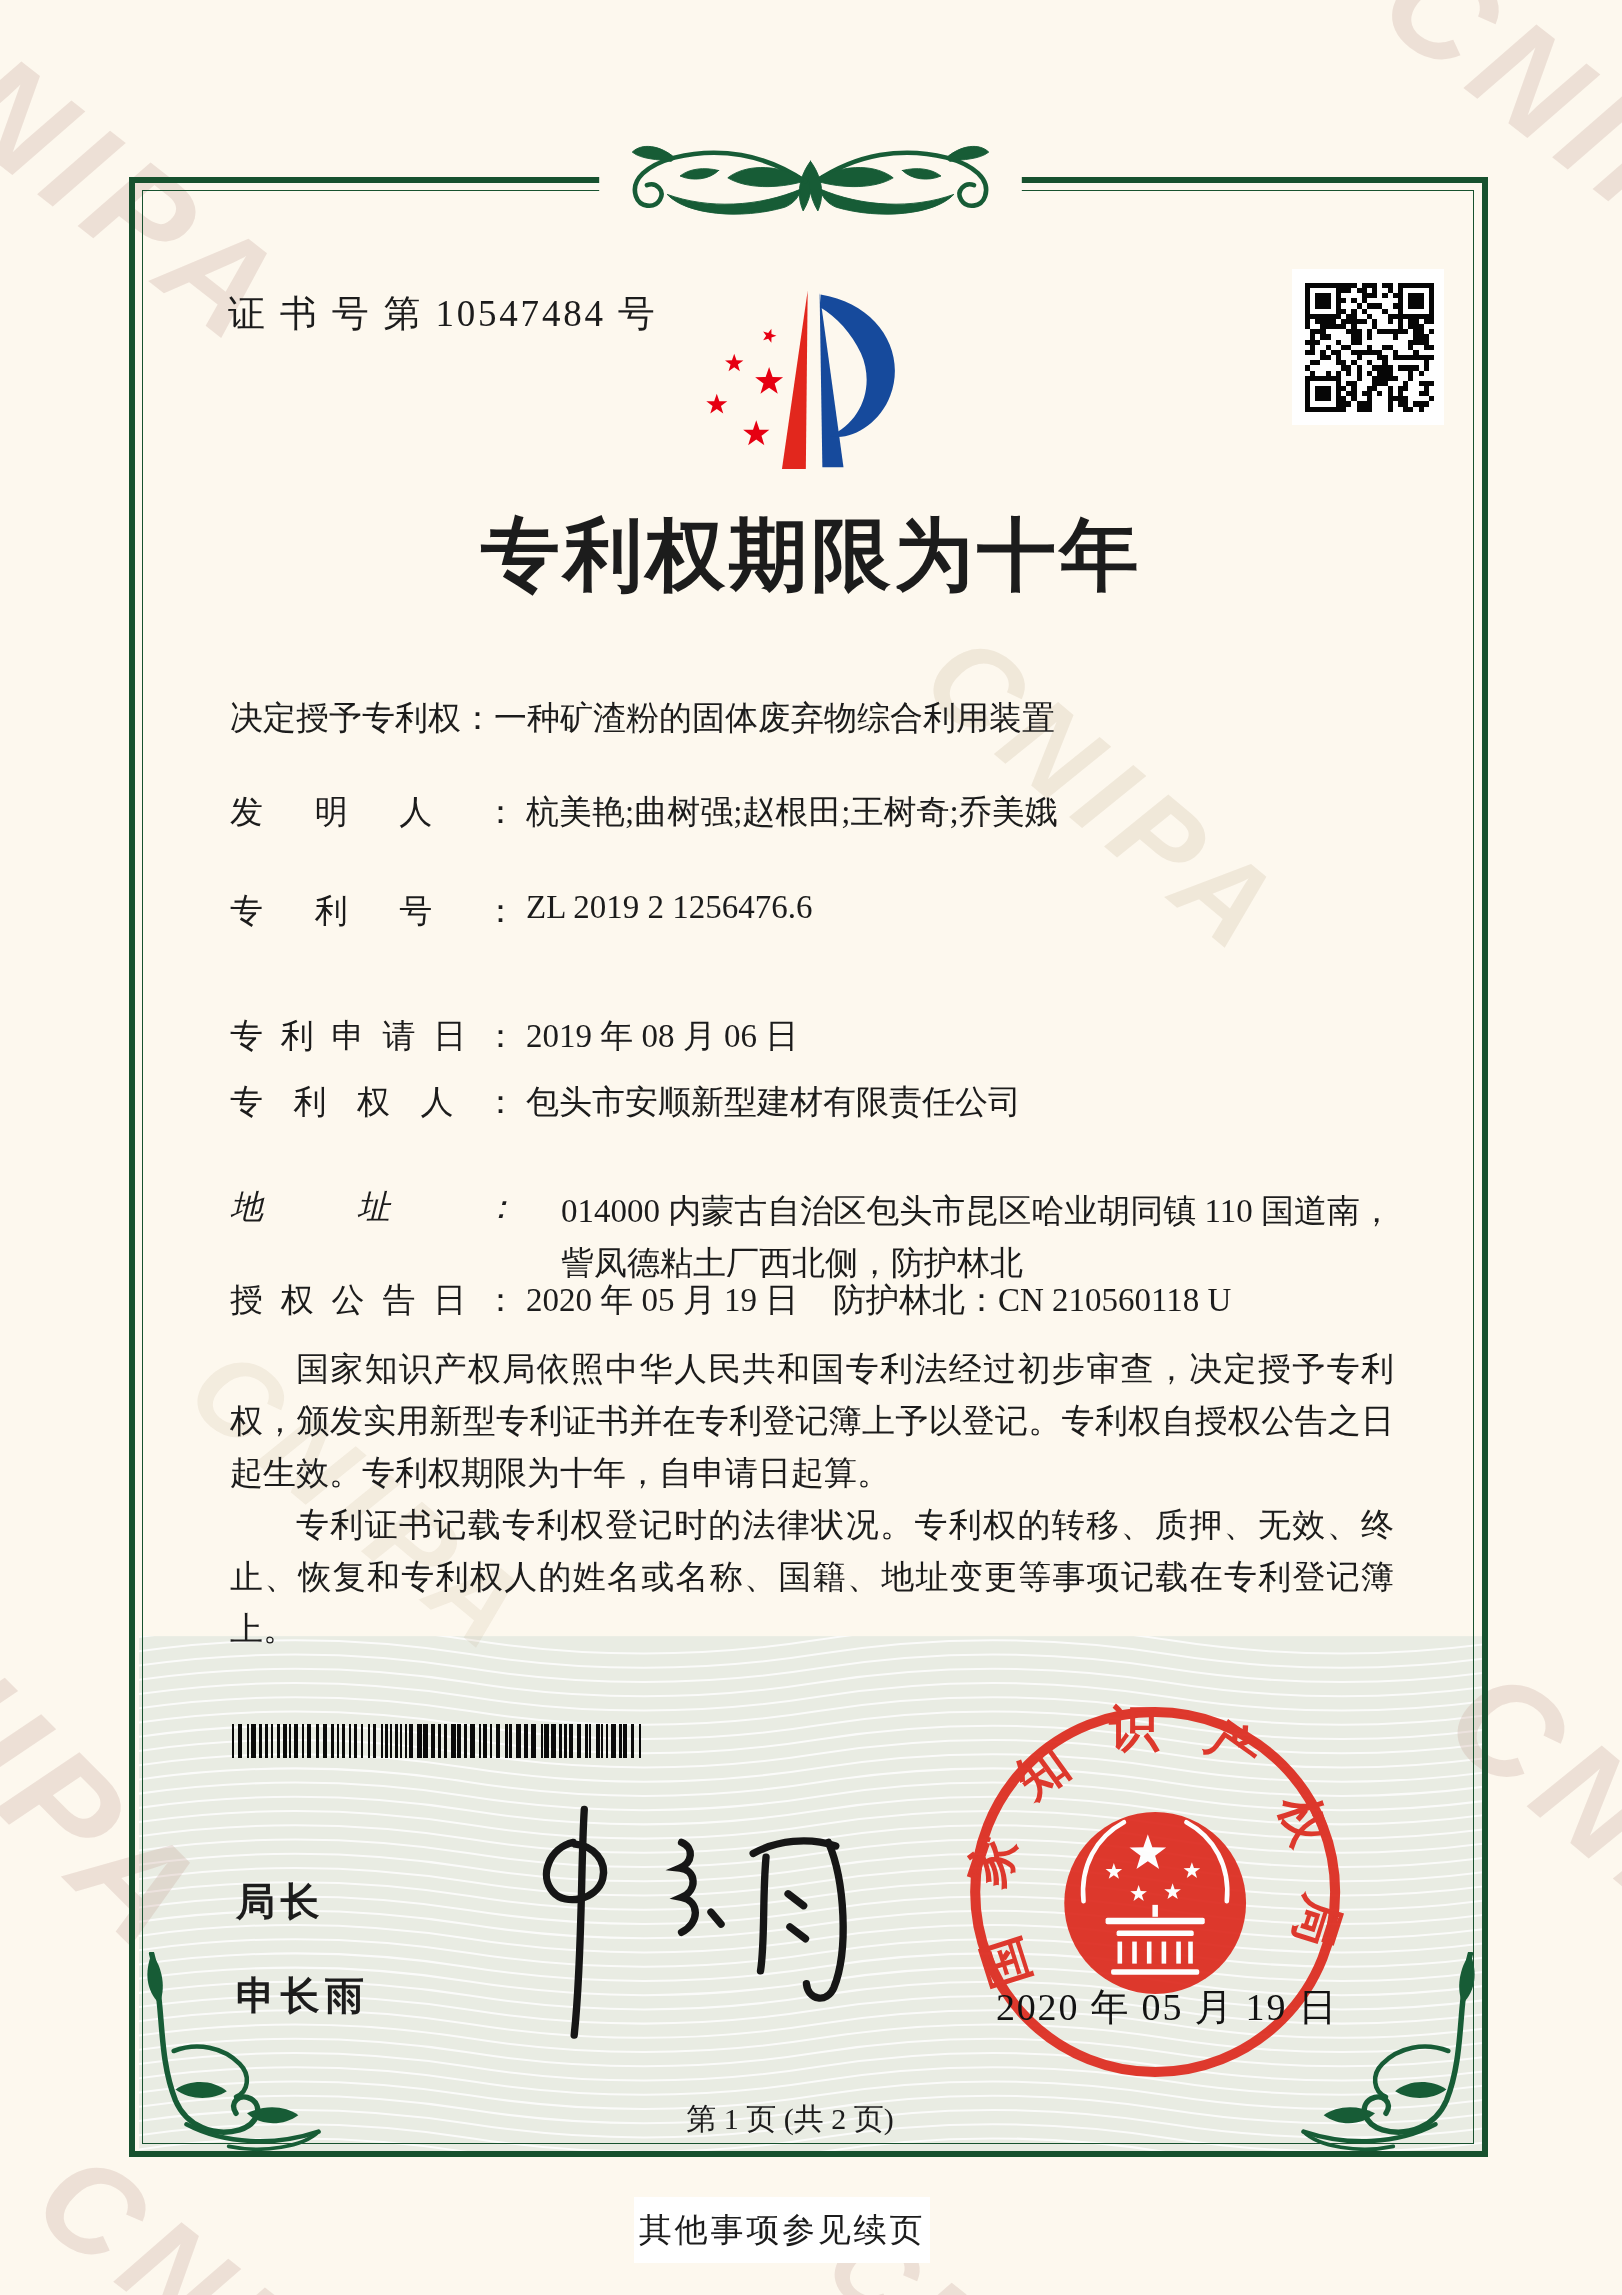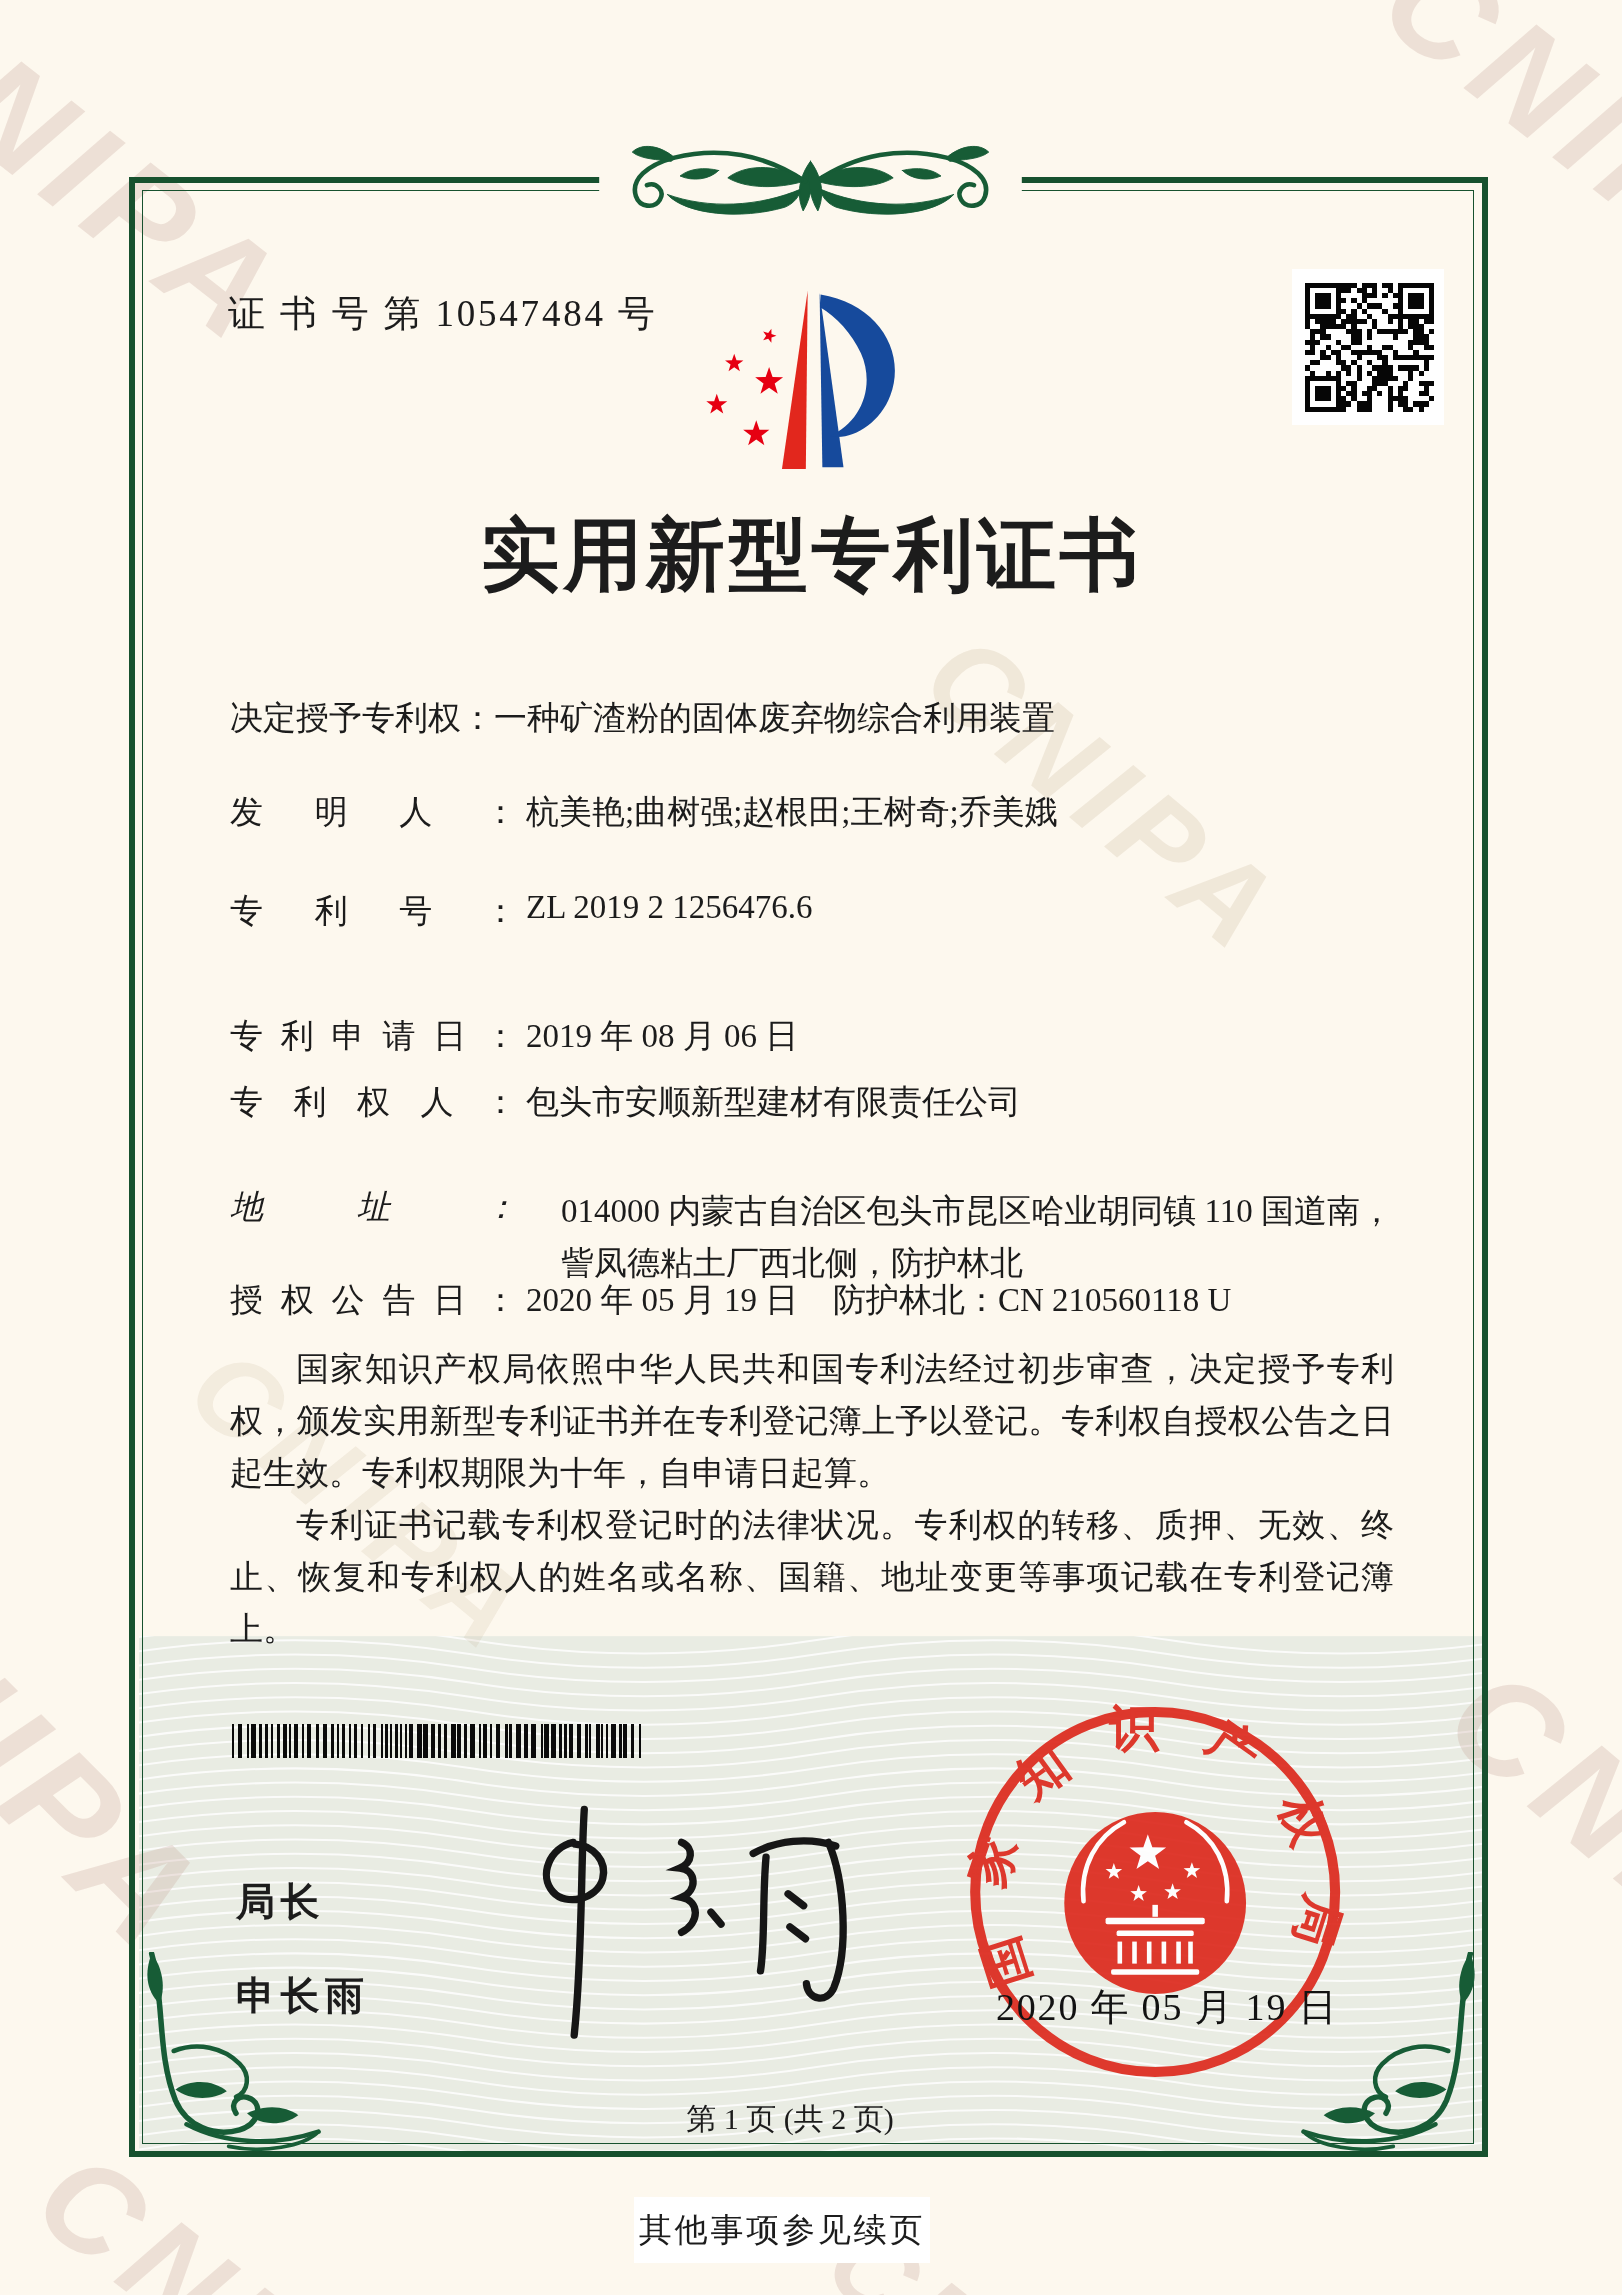--- a/index.html
+++ b/index.html
@@ -792,21 +792,21 @@
         <span></span>
         <span class="b"></span>
         <span class="b"></span>
         <span></span>
         <span class="b"></span>
         <span></span>
         <span></span>
       </div>
   </div>
 
-  <div class="title">实用新型专利证书</div>
+  <div class="title">专利权期限为十年</div>
 
   <div class="frow" style="top:696px;">
     <span>决定授予专利权：</span><span>一种矿渣粉的固体废弃物综合利用装置</span>
   </div>
   <div class="frow" style="top:790px;">
     <span class="flabel">发明人：</span>
     <span class="fval">杭美艳;曲树强;赵根田;王树奇;乔美娥</span>
   </div>
   <div class="frow" style="top:889px;">
     <span class="flabel">专利号：</span>

